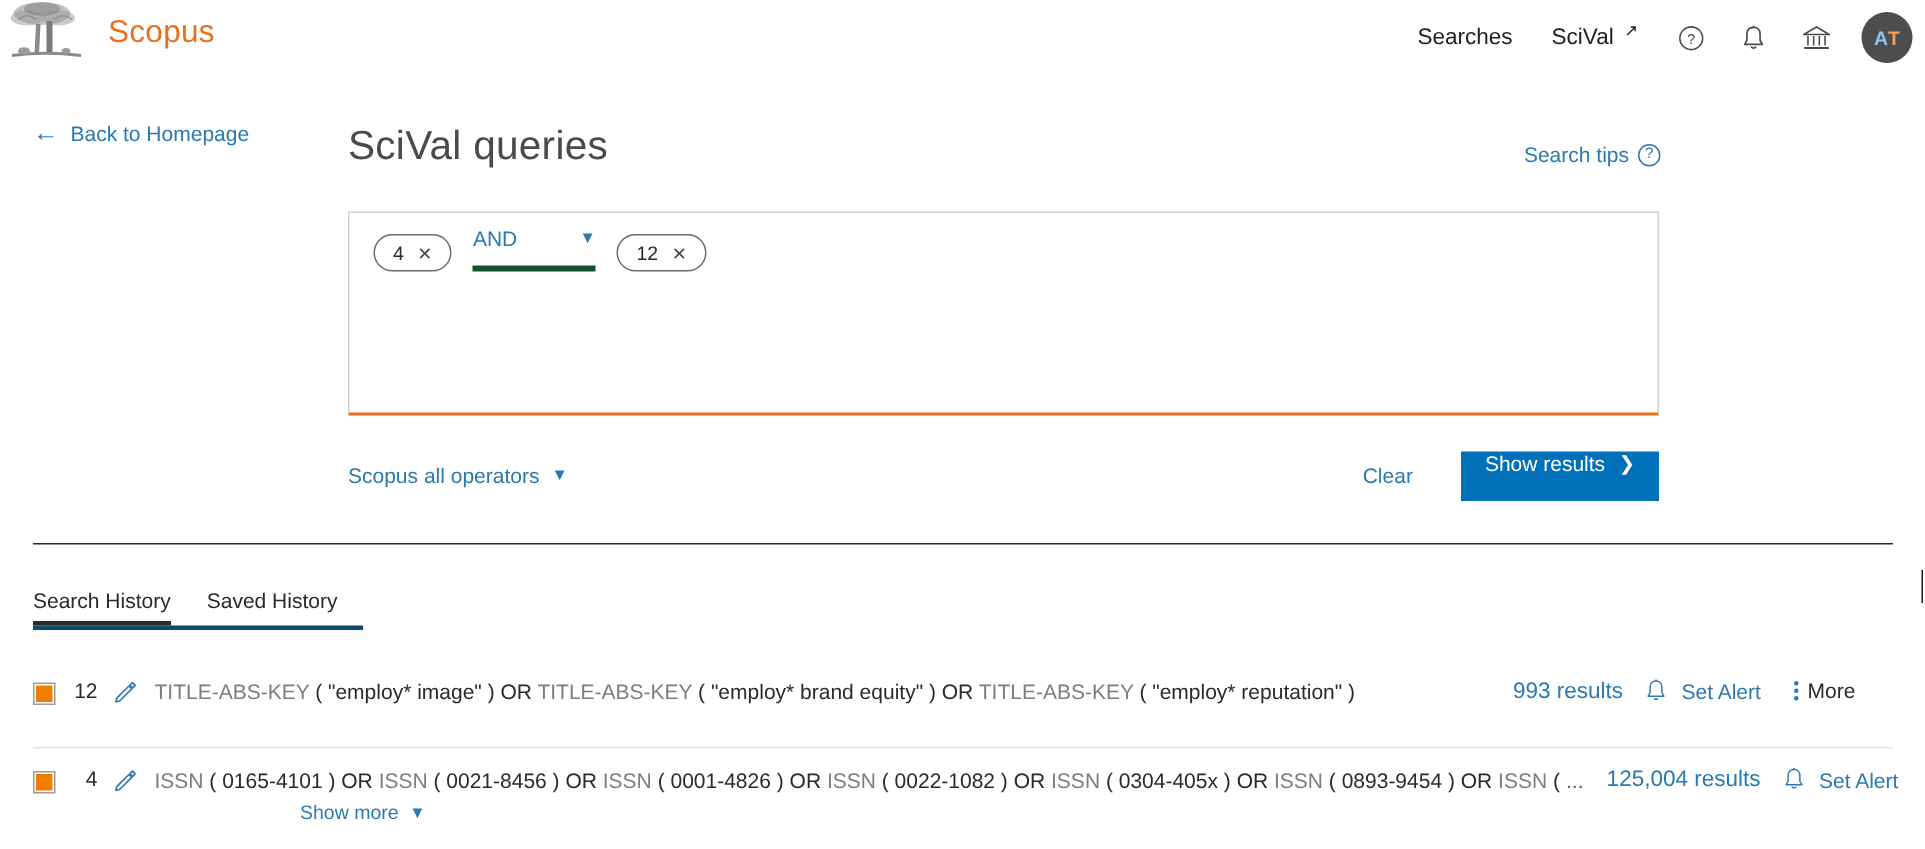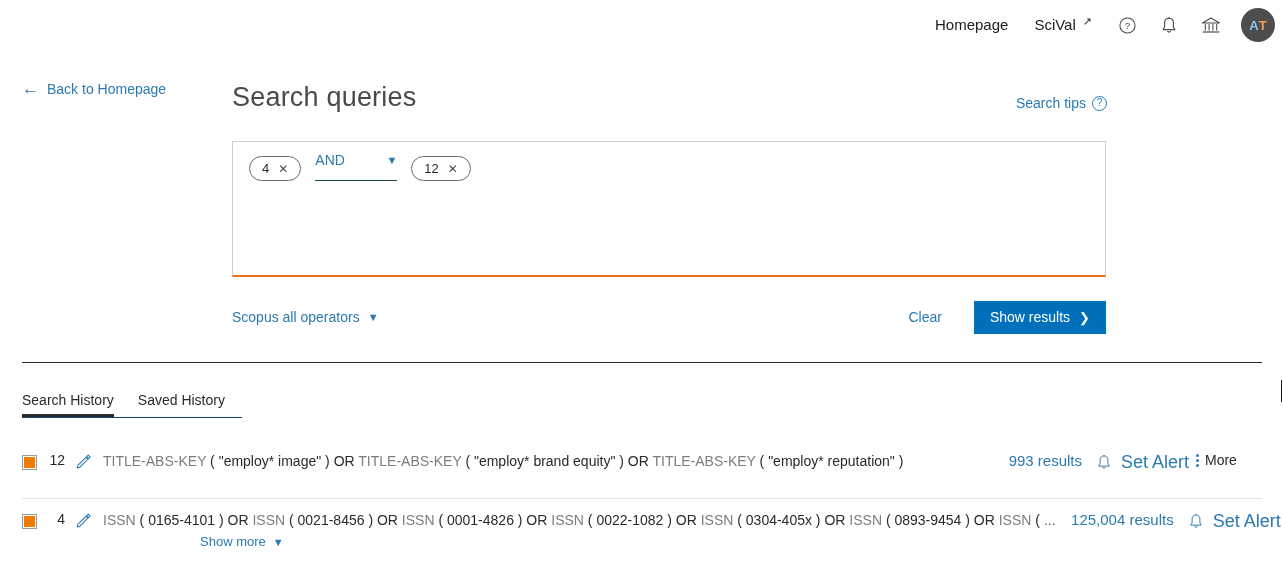--- a/index.html
+++ b/index.html
@@ -137,21 +137,21 @@
     color: #2a2a2a;
     background: #fff;
   }
   .chip .x { font-size: 12px; color: #4a4a4a; }
   .operator {
     display: inline-flex;
     align-items: center;
     justify-content: space-between;
     width: 82px;
     margin: 0 14px;
-    border-bottom: 1px solid #14532d;
+    border-bottom: 4px solid #14532d;
     height: 25px;
     color: #2a7ab0;
     font-size: 14px;
     padding-bottom: 16px;
   }
   .chev { font-size: 11px; color: #2a7ab0; }
 
   
   .actions {
     margin-top: 22px;
@@ -169,21 +169,21 @@
   }
   .clear-link { color: #2a7ab0; font-size: 14px; }
   .show-results {
     background: #0170bb;
     color: #ffffff;
     border: none;
     height: 33px;
     padding: 0 16px;
     font-size: 14px;
     font-family: "Liberation Sans", sans-serif;
-    display: flex; align-items: center; gap: 9px;
+    display: flex; align-items: flex-start; gap: 9px;
     cursor: pointer;
   }
   .show-results .arr { font-size: 13px; }
 
   
   .divider {
     position: absolute;
     left: 22px; top: 362px;
     width: 1240px;
     height: 1px;
@@ -191,21 +191,21 @@
   }
 
   
   .tabs {
     position: absolute;
     left: 22px; top: 392px;
     width: 220px;
     display: flex;
     align-items: flex-end;
     gap: 24px;
-    border-bottom: 1px solid #0c4a6e;
+    border-bottom: 3px solid #0c4a6e;
   }
   .tab {
     font-size: 14px;
     color: #2a2a2a;
     padding-bottom: 9px;
     cursor: pointer;
   }
   .tab.active {
     box-shadow: inset 0 -3px 0 0 #2a2a2a;
   }
@@ -263,21 +263,21 @@
     color: #2a7ab0;
     font-size: 15px;
     width: 120px;
     text-align: right;
     padding-right: 14px;
   }
   .set-alert {
     flex: 0 0 auto;
     display: flex; align-items: center; gap: 9px;
     color: #2a7ab0;
-    font-size: 18px;
+    font-size: 14px;
     width: 100px;
   }
   .more {
     flex: 0 0 auto;
     display: flex; align-items: center; gap: 6px;
     color: #2a2a2a;
     font-size: 14px;
     width: 66px;
   }
   .dots { display: flex; flex-direction: column; gap: 2px; }
@@ -292,25 +292,43 @@
     position: absolute;
     left: 1281px; top: 380px;
     width: 1px; height: 22px;
     background: #1a1a1a;
   }
 </style>
 </head>
 <body>
 
 <div class="header">
+  <div class="brand">
+    <svg class="tree-logo" viewBox="0 0 52 44">
+      <g fill="#6b6b6b">
+        <ellipse cx="24" cy="9" rx="19" ry="7.5" fill="#8d8d8d" opacity="0.55"></ellipse>
+        <ellipse cx="14" cy="12" rx="11" ry="5" fill="#9a9a9a" opacity="0.5"></ellipse>
+        <ellipse cx="35" cy="12" rx="11" ry="5" fill="#9a9a9a" opacity="0.5"></ellipse>
+        <ellipse cx="24" cy="6" rx="12" ry="4.5" fill="#7c7c7c" opacity="0.5"></ellipse>
+        <path d="M27 14 L27 36 L31 36 L31 14 Z" fill="#7a7a7a"></path>
+        <path d="M20 16 L19 36 L22 36 L23 16 Z" fill="#8a8a8a"></path>
+        <path d="M4 36 Q26 33 50 36 L50 38 Q26 35 4 38 Z" fill="#8a8a8a"></path>
+        <ellipse cx="12" cy="34" rx="4" ry="2.5" fill="#9c9c9c"></ellipse>
+        <ellipse cx="40" cy="34" rx="3" ry="2" fill="#9c9c9c"></ellipse>
+        <path d="M8 13 Q14 8 20 13" stroke="#8a8a8a" stroke-width="0.8" fill="none"></path>
+        <path d="M32 13 Q38 8 44 13" stroke="#8a8a8a" stroke-width="0.8" fill="none"></path>
+      </g>
+    </svg>
+    <span class="brand-name">Scopus</span>
+  </div>
 
   <div class="nav">
 
     <a class="nav-link">
-      <span>Homepage</span>
+      <span>Searches</span>
     </a>
 
     <a class="nav-link">
       <span>SciVal</span>
       <span class="ext-arrow">↗</span>
     </a>
 
     <div class="nav-icon-btn">
       <svg width="19" height="19" viewBox="0 0 20 20">
         <circle cx="10" cy="10" r="8" stroke="#4a4a4a" stroke-width="1.1" fill="none"></circle>
@@ -343,21 +361,21 @@
     </div>
   </div>
 </div>
 
 <a class="back-link">
   <span class="back-arrow">←</span>
   <span>Back to Homepage</span>
 </a>
 
 <div class="main">
-  <h1 class="page-title">Search queries</h1>
+  <h1 class="page-title">SciVal queries</h1>
 
   <a class="search-tips">
     <span>Search tips</span>
     <span class="qmark-circle">?</span>
   </a>
 
   <div class="query-box">
     <div class="chip">
       <span>4</span>
       <span class="x">✕</span>

